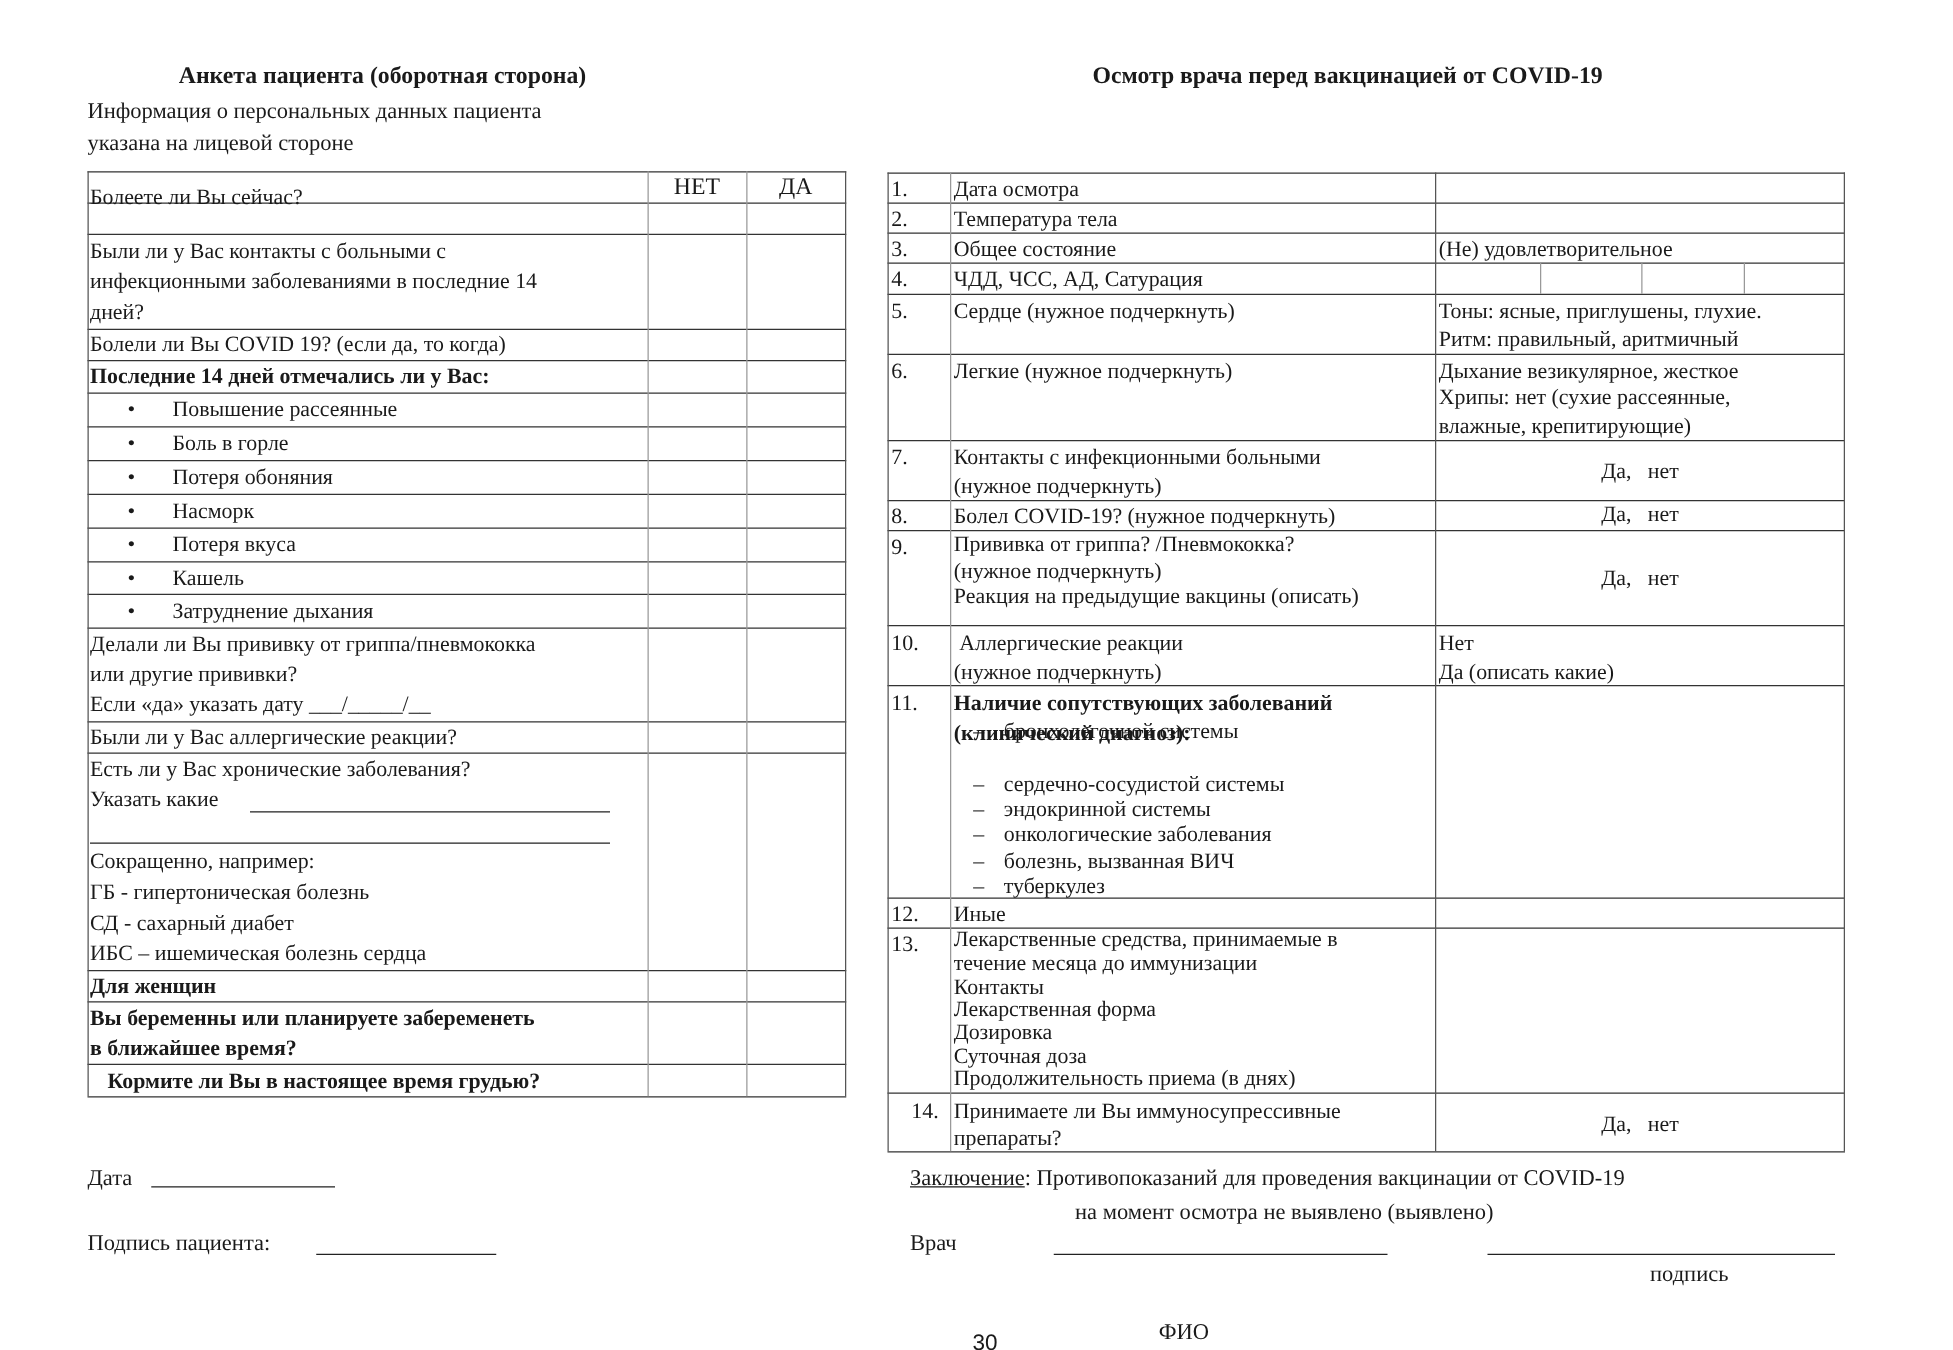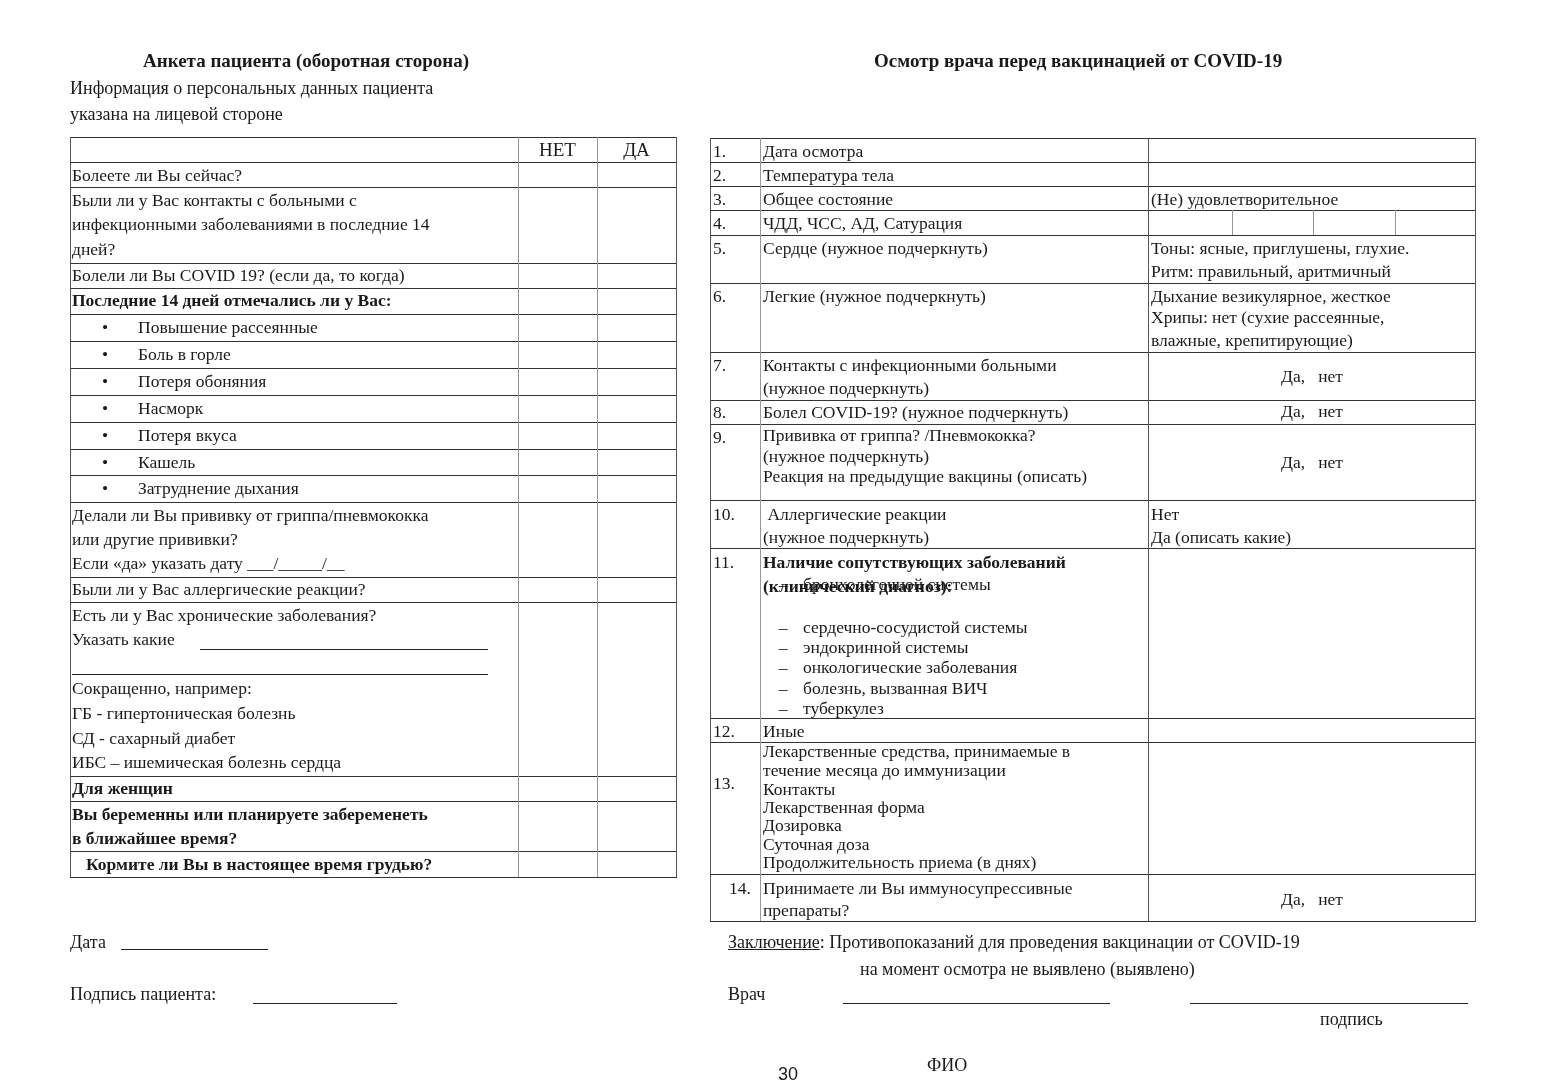--- a/index.html
+++ b/index.html
@@ -51,21 +51,21 @@
   <div class="hl" style="left:70px; width:607px; top:877px;"></div>
 
   <div class="vl" style="left:70px; top:137px; height:740px;"></div>
   <div class="vlight" style="left:518px; top:137px; height:740px;"></div>
   <div class="vlight" style="left:597px; top:137px; height:740px;"></div>
   <div class="vl" style="left:676px; top:137px; height:740px;"></div>
 
   <div class="cell center" style="left:518px; width:79px; top:138px; font-size:19px;">НЕТ</div>
   <div class="cell center" style="left:597px; width:79px; top:138px; font-size:19px;">ДА</div>
 
-  <div class="cell" style="left:70px; top:163px;">Болеете ли Вы сейчас?</div>
+  <div class="cell" style="left:70px; top:145px;">Болеете ли Вы сейчас?</div>
 
   <div class="cell" style="left:70px; top:188px;">Были ли у Вас контакты с больными с</div>
   <div class="cell" style="left:70px; top:212px;">инфекционными заболеваниями в последние 14</div>
   <div class="cell" style="left:70px; top:237px;">дней?</div>
 
   <div class="cell" style="left:70px; top:263px;">Болели ли Вы COVID 19? (если да, то когда)</div>
   <div class="cell b" style="left:70px; top:288px;">Последние 14 дней отмечались ли у Вас:</div>
 
   <div class="cell" style="left:70px; top:315px;"><span class="bullet">•</span><span>Повышение рассеянные</span></div>
   <div class="cell" style="left:70px; top:342px;"><span class="bullet">•</span><span>Боль в горле</span></div>
@@ -193,21 +193,21 @@
   <div class="cell" style="left:761px; top:635px;"><span class="dash">–</span><span>эндокринной системы</span></div>
   <div class="cell" style="left:761px; top:655px;"><span class="dash">–</span><span>онкологические заболевания</span></div>
   <div class="cell" style="left:761px; top:676px;"><span class="dash">–</span><span>болезнь, вызванная ВИЧ</span></div>
   <div class="cell" style="left:761px; top:696px;"><span class="dash">–</span><span>туберкулез</span></div>
   <div class="cell" style="left:1149px; top:549px; width:326px; height:169px;"></div>
 
   <div class="cell" style="left:711px; top:719px;">12.</div>
   <div class="cell" style="left:761px; top:719px;">Иные</div>
   <div class="cell" style="left:1149px; top:719px; width:326px; height:23px;"></div>
 
-  <div class="cell" style="left:711px; top:743px;margin-top:28px;">13.</div>
+  <div class="cell" style="left:711px; top:743px;">13.</div>
   <div class="cell" style="left:761px; top:741px; line-height:20px;">Лекарственные средства, принимаемые в</div>
   <div class="cell" style="left:761px; top:760px; line-height:20px;">течение месяца до иммунизации</div>
   <div class="cell" style="left:761px; top:779px; line-height:20px;">Контакты</div>
   <div class="cell" style="left:761px; top:797px; line-height:20px;">Лекарственная форма</div>
   <div class="cell" style="left:761px; top:815px; line-height:20px;">Дозировка</div>
   <div class="cell" style="left:761px; top:834px; line-height:20px;">Суточная доза</div>
   <div class="cell" style="left:761px; top:852px; line-height:20px;">Продолжительность приема (в днях)</div>
   <div class="cell" style="left:1149px; top:743px; width:326px; height:131px;"></div>
 
   <div class="cell" style="left:711px; top:876px;margin-left:16px;">14.</div>

